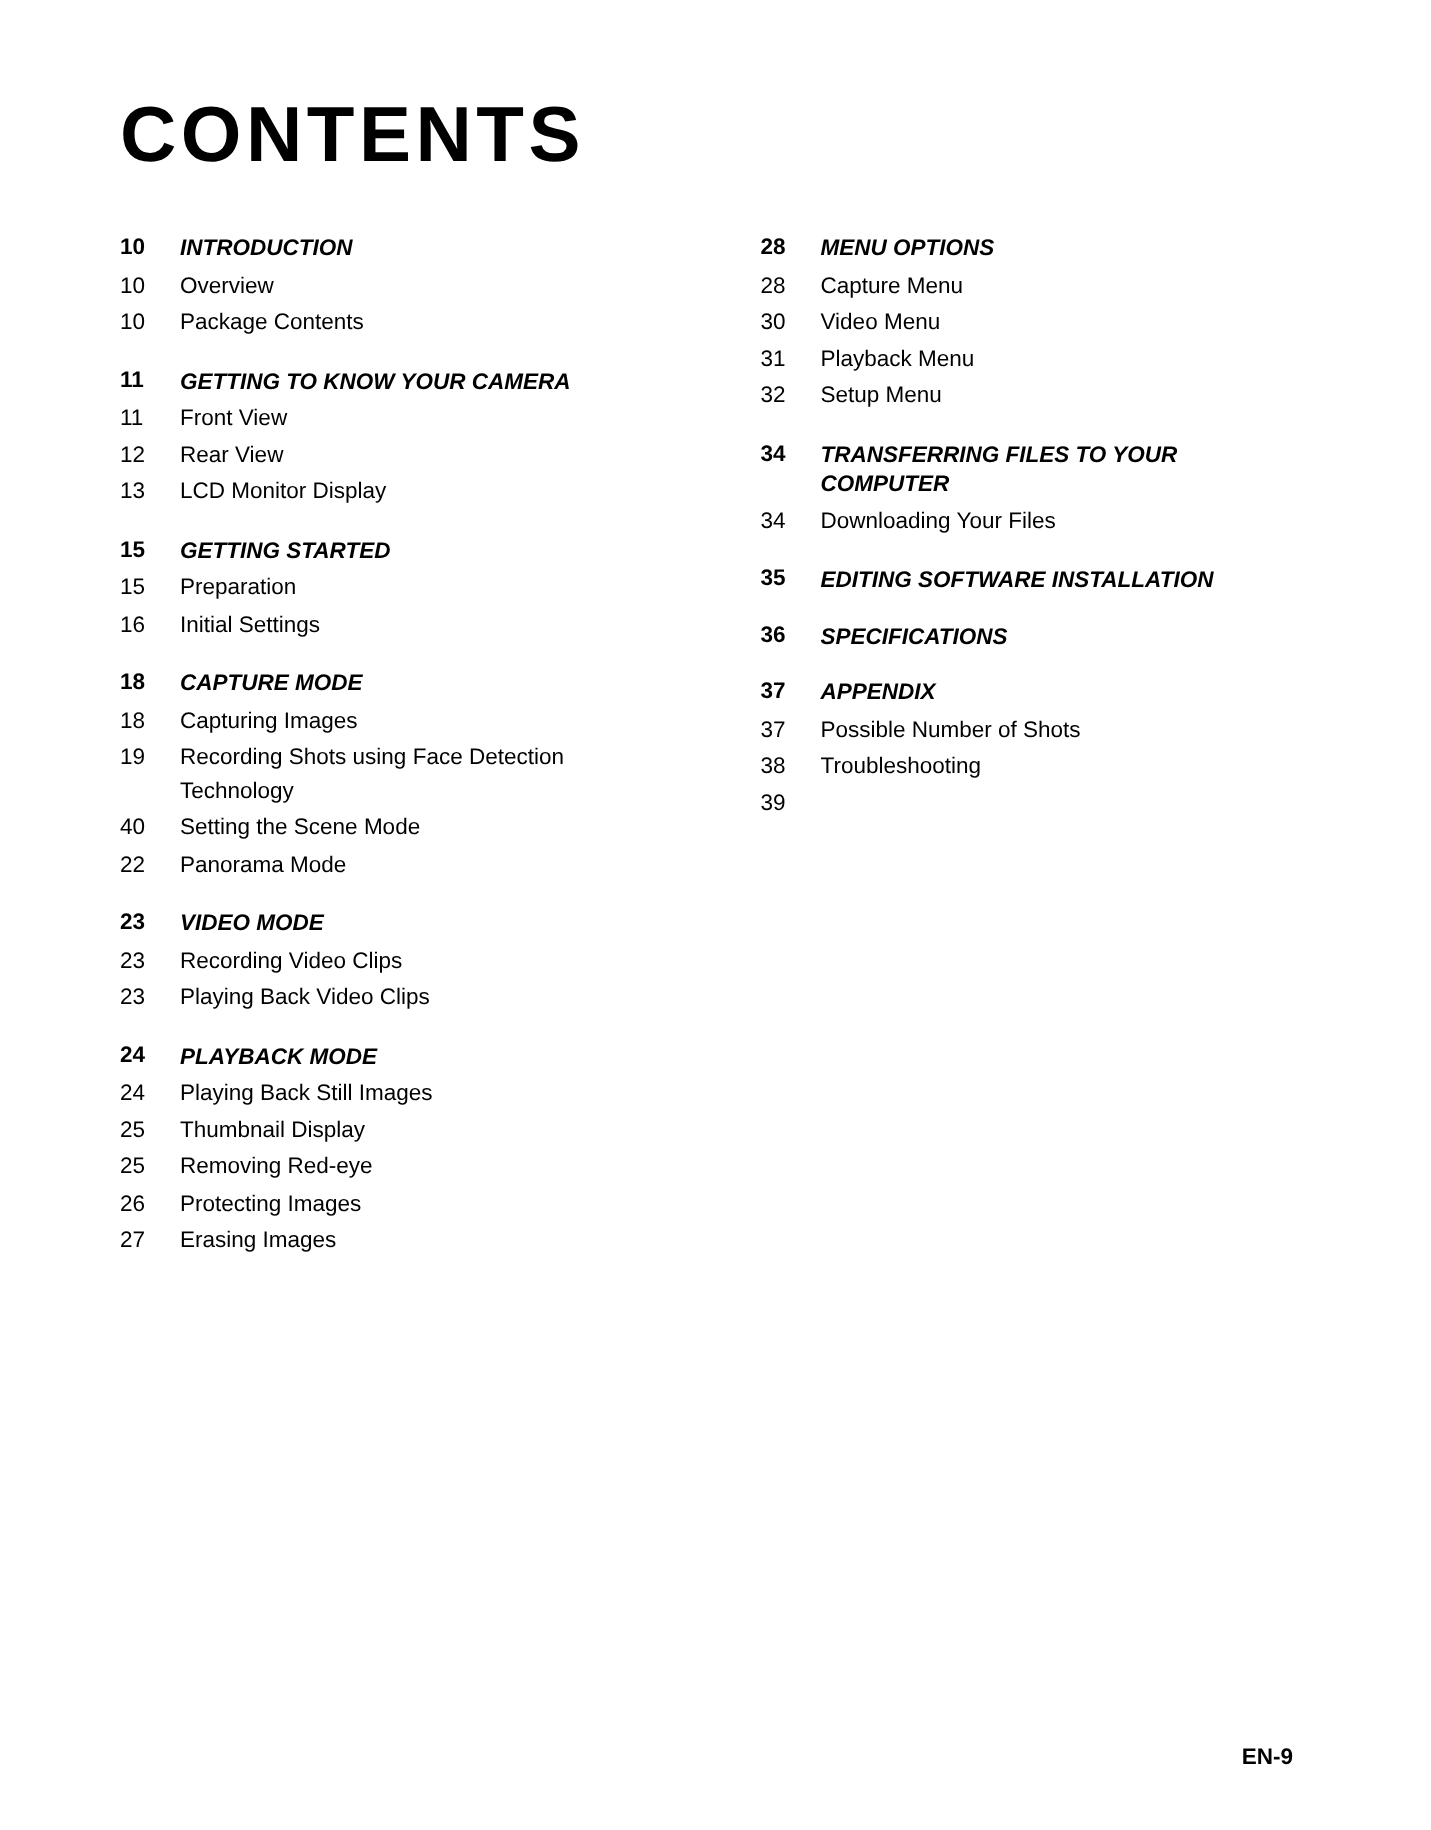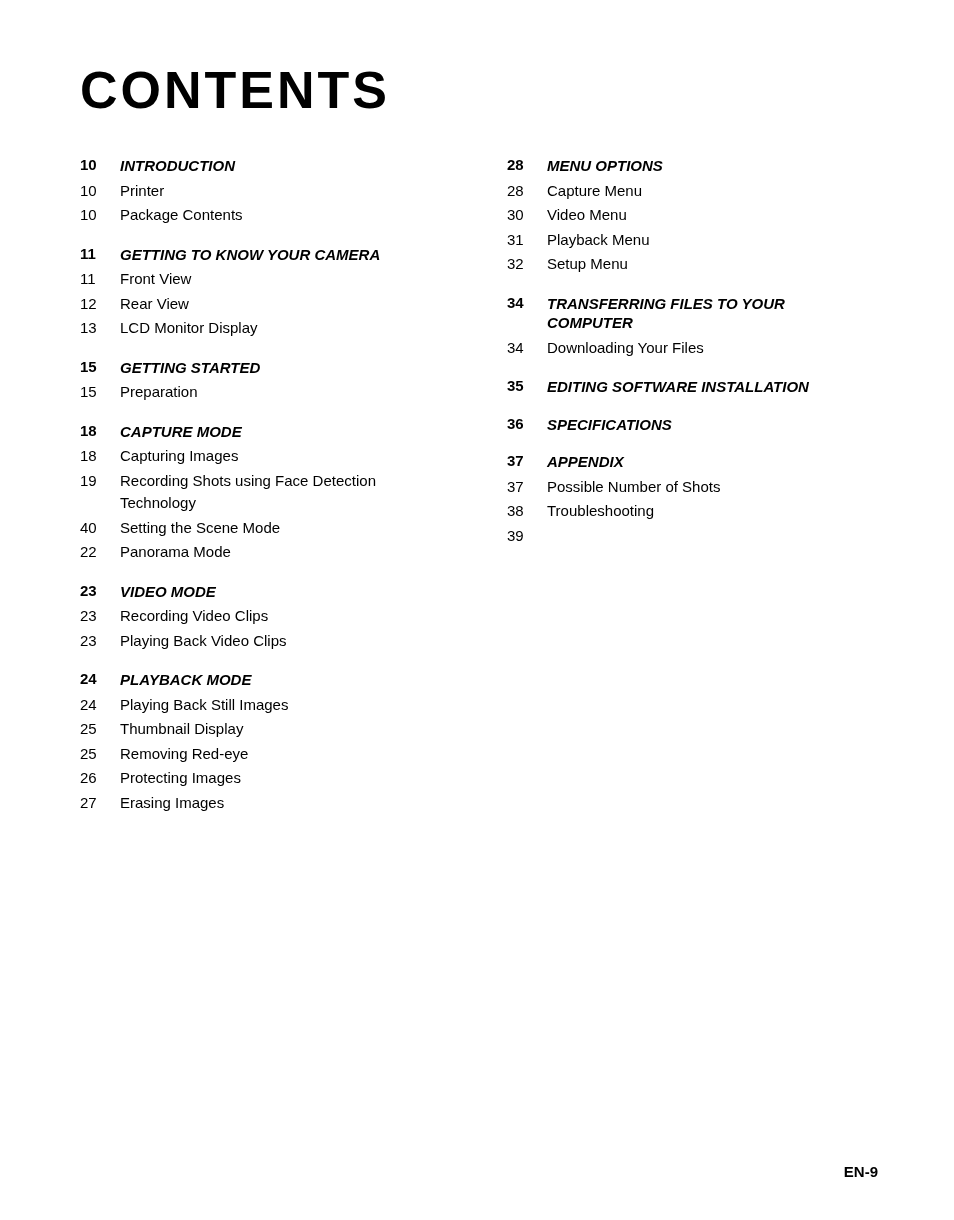--- a/index.html
+++ b/index.html
@@ -91,42 +91,42 @@
     }
 
     .item-text {
       font-size: 15px;
       color: #000;
     }
 
     .page-number {
       position: absolute;
       bottom: 40px;
-      right: 76px;
+      right: 92px;
       font-weight: 900;
       font-size: 15px;
     }
   </style>
 </head>
 <body>
 
 <div class="page">
   <h1 class="contents-title">CONTENTS</h1>
 
   <div class="two-col">
     <div class="col" id="left-col">
         <div class="section">
           <div class="section-header">
             <span class="section-num">10</span>
             <span class="section-title">INTRODUCTION</span>
           </div>
           <ul class="section-items">
             <li>
               <span class="item-num">10</span>
-              <span class="item-text">Printer</span>
+              <span class="item-text">Overview</span>
             </li>
             <li>
               <span class="item-num">10</span>
               <span class="item-text">Package Contents</span>
             </li>
           </ul>
         </div>
         <div class="section">
           <div class="section-header">
             <span class="section-num">11</span>
@@ -150,20 +150,24 @@
         <div class="section">
           <div class="section-header">
             <span class="section-num">15</span>
             <span class="section-title">GETTING STARTED</span>
           </div>
           <ul class="section-items">
             <li>
               <span class="item-num">15</span>
               <span class="item-text">Preparation</span>
             </li>
+            <li>
+              <span class="item-num">16</span>
+              <span class="item-text">Initial Settings</span>
+            </li>
           </ul>
         </div>
         <div class="section">
           <div class="section-header">
             <span class="section-num">18</span>
             <span class="section-title">CAPTURE MODE</span>
           </div>
           <ul class="section-items">
             <li>
               <span class="item-num">18</span>

